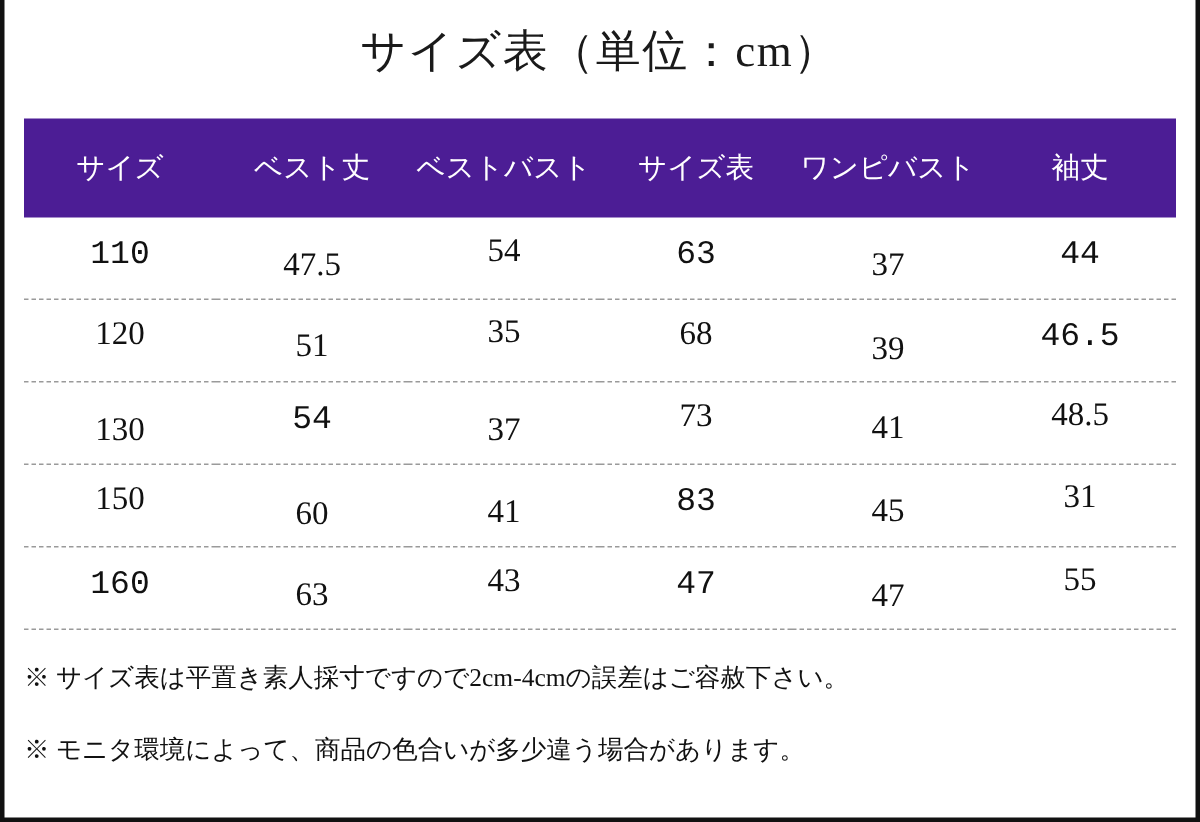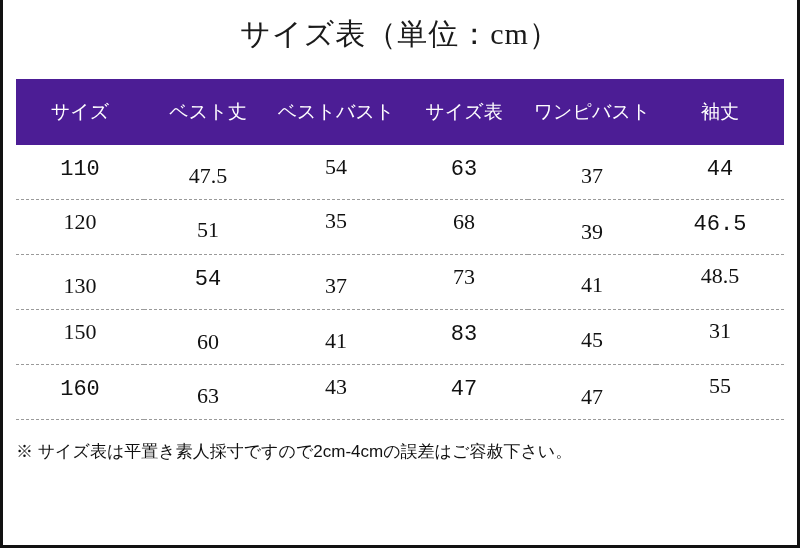--- a/index.html
+++ b/index.html
@@ -71,21 +71,21 @@
   .jit-e { position: relative; top: -5px; }
   .jit-f { position: relative; top: 3px; }
   .notes {
     margin: 14px auto 0 auto;
     width: 768px;
   }
   .note-line {
     font-size: 17px;
     line-height: 1.9;
     color: #111111;
-    font-family: Liberation Sans, sans-serif;
+    font-family: Liberation Serif, serif;
     white-space: nowrap;
     margin-top: 16px;
   }
 </style>
 </head>
 <body>
 
 <div class="page">
 
   <div class="title">サイズ表（単位：cm）</div>
@@ -142,15 +142,16 @@
           <td><span class="jit-c">47</span></td>
           <td><span class="jit-d">47</span></td>
           <td><span class="jit-a">55</span></td>
         </tr>
       </tbody>
     </table>
   </div>
 
   <div class="notes">
     <div class="note-line">※ サイズ表は平置き素人採寸ですので2cm-4cmの誤差はご容赦下さい。</div>
+    <div class="note-line">※ モニタ環境によって、商品の色合いが多少違う場合があります。</div>
   </div>
 
 </div>
 
 </body></html>

